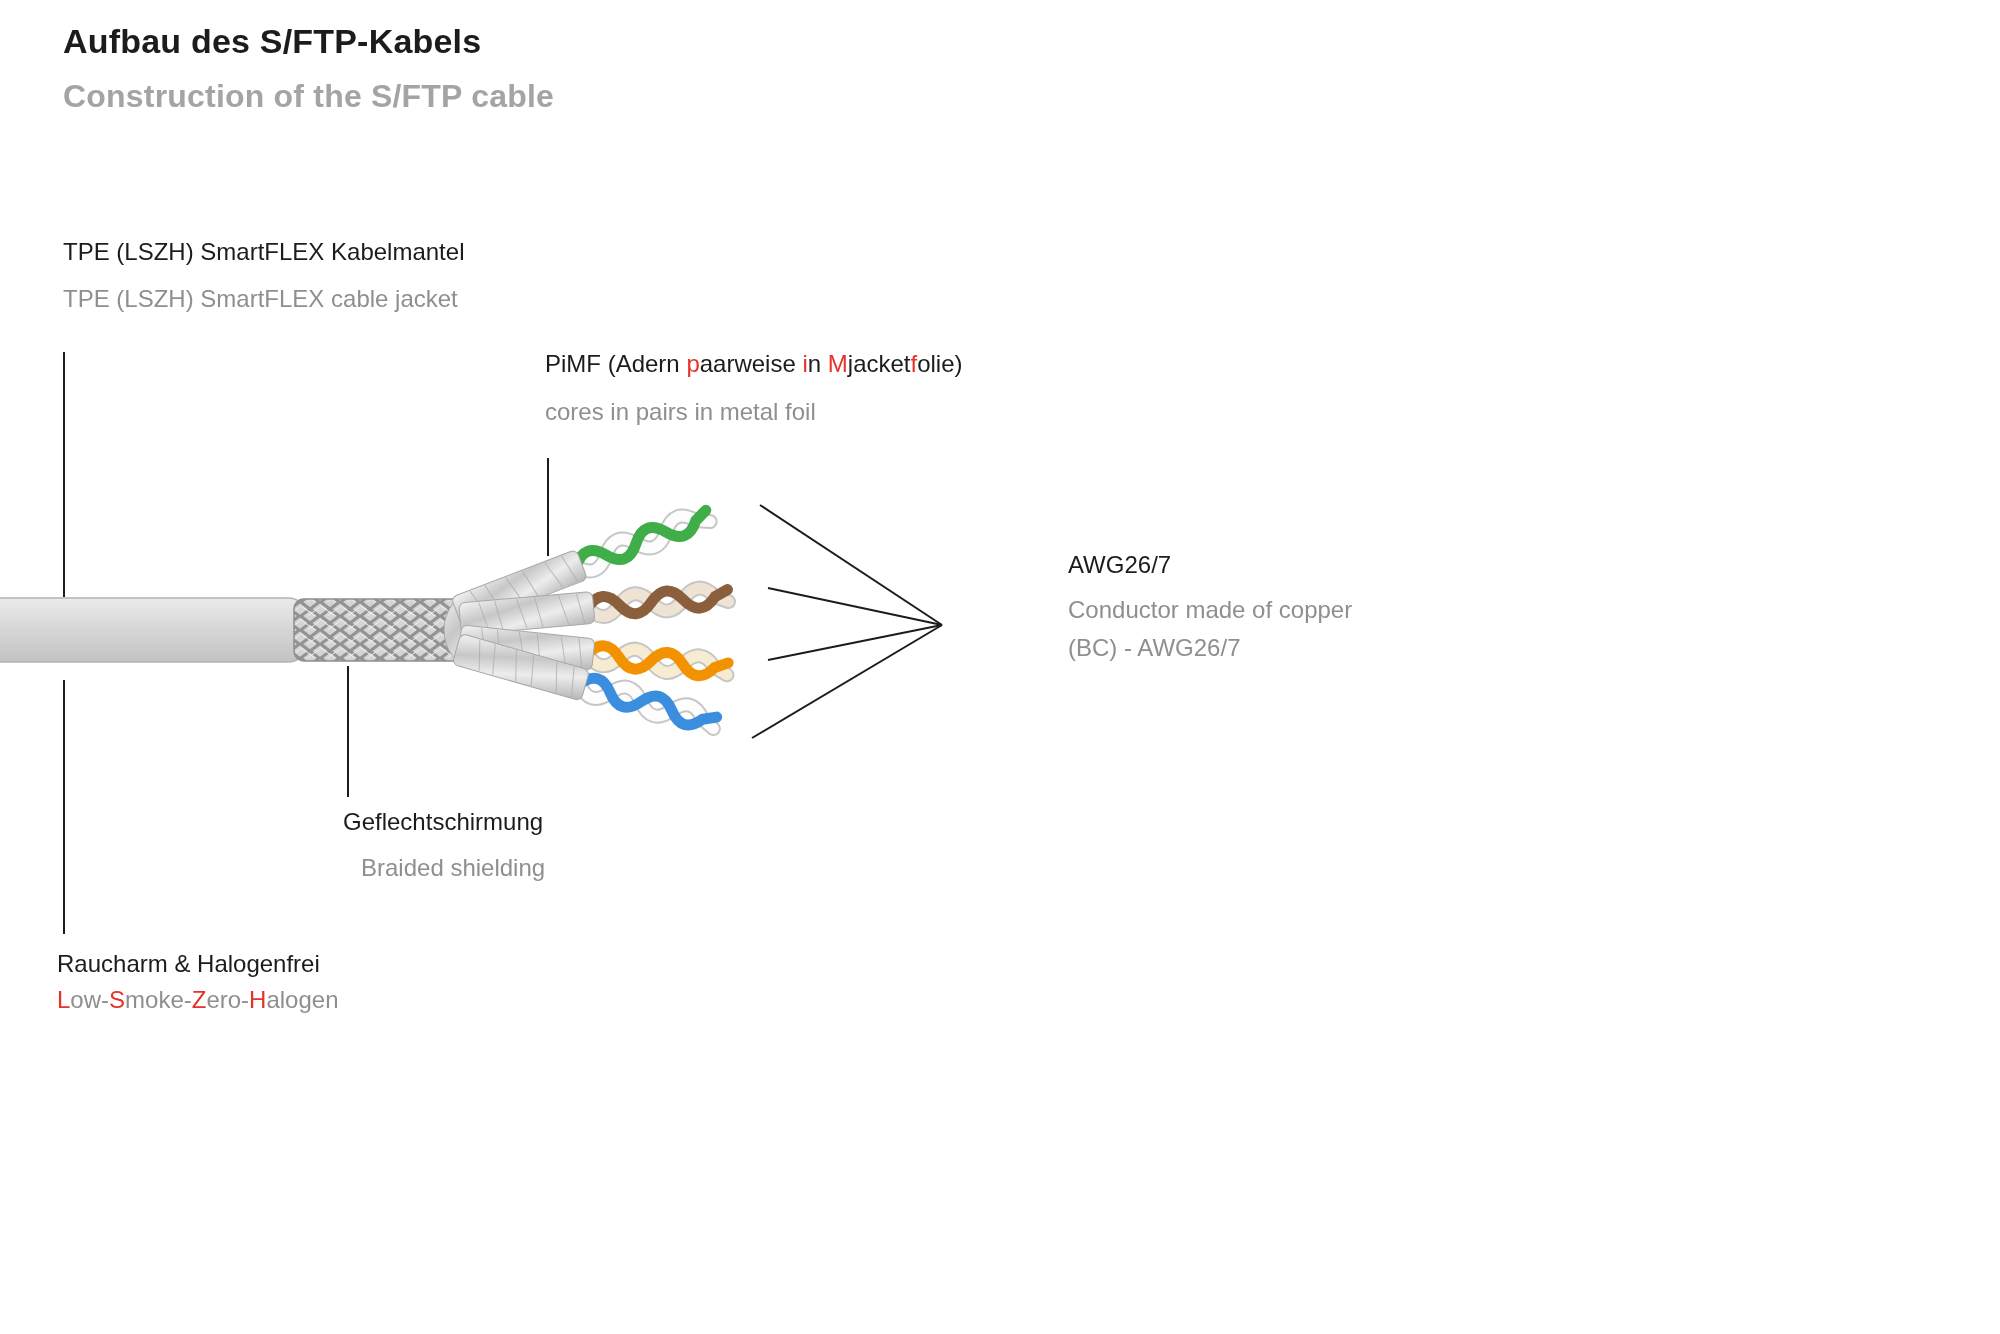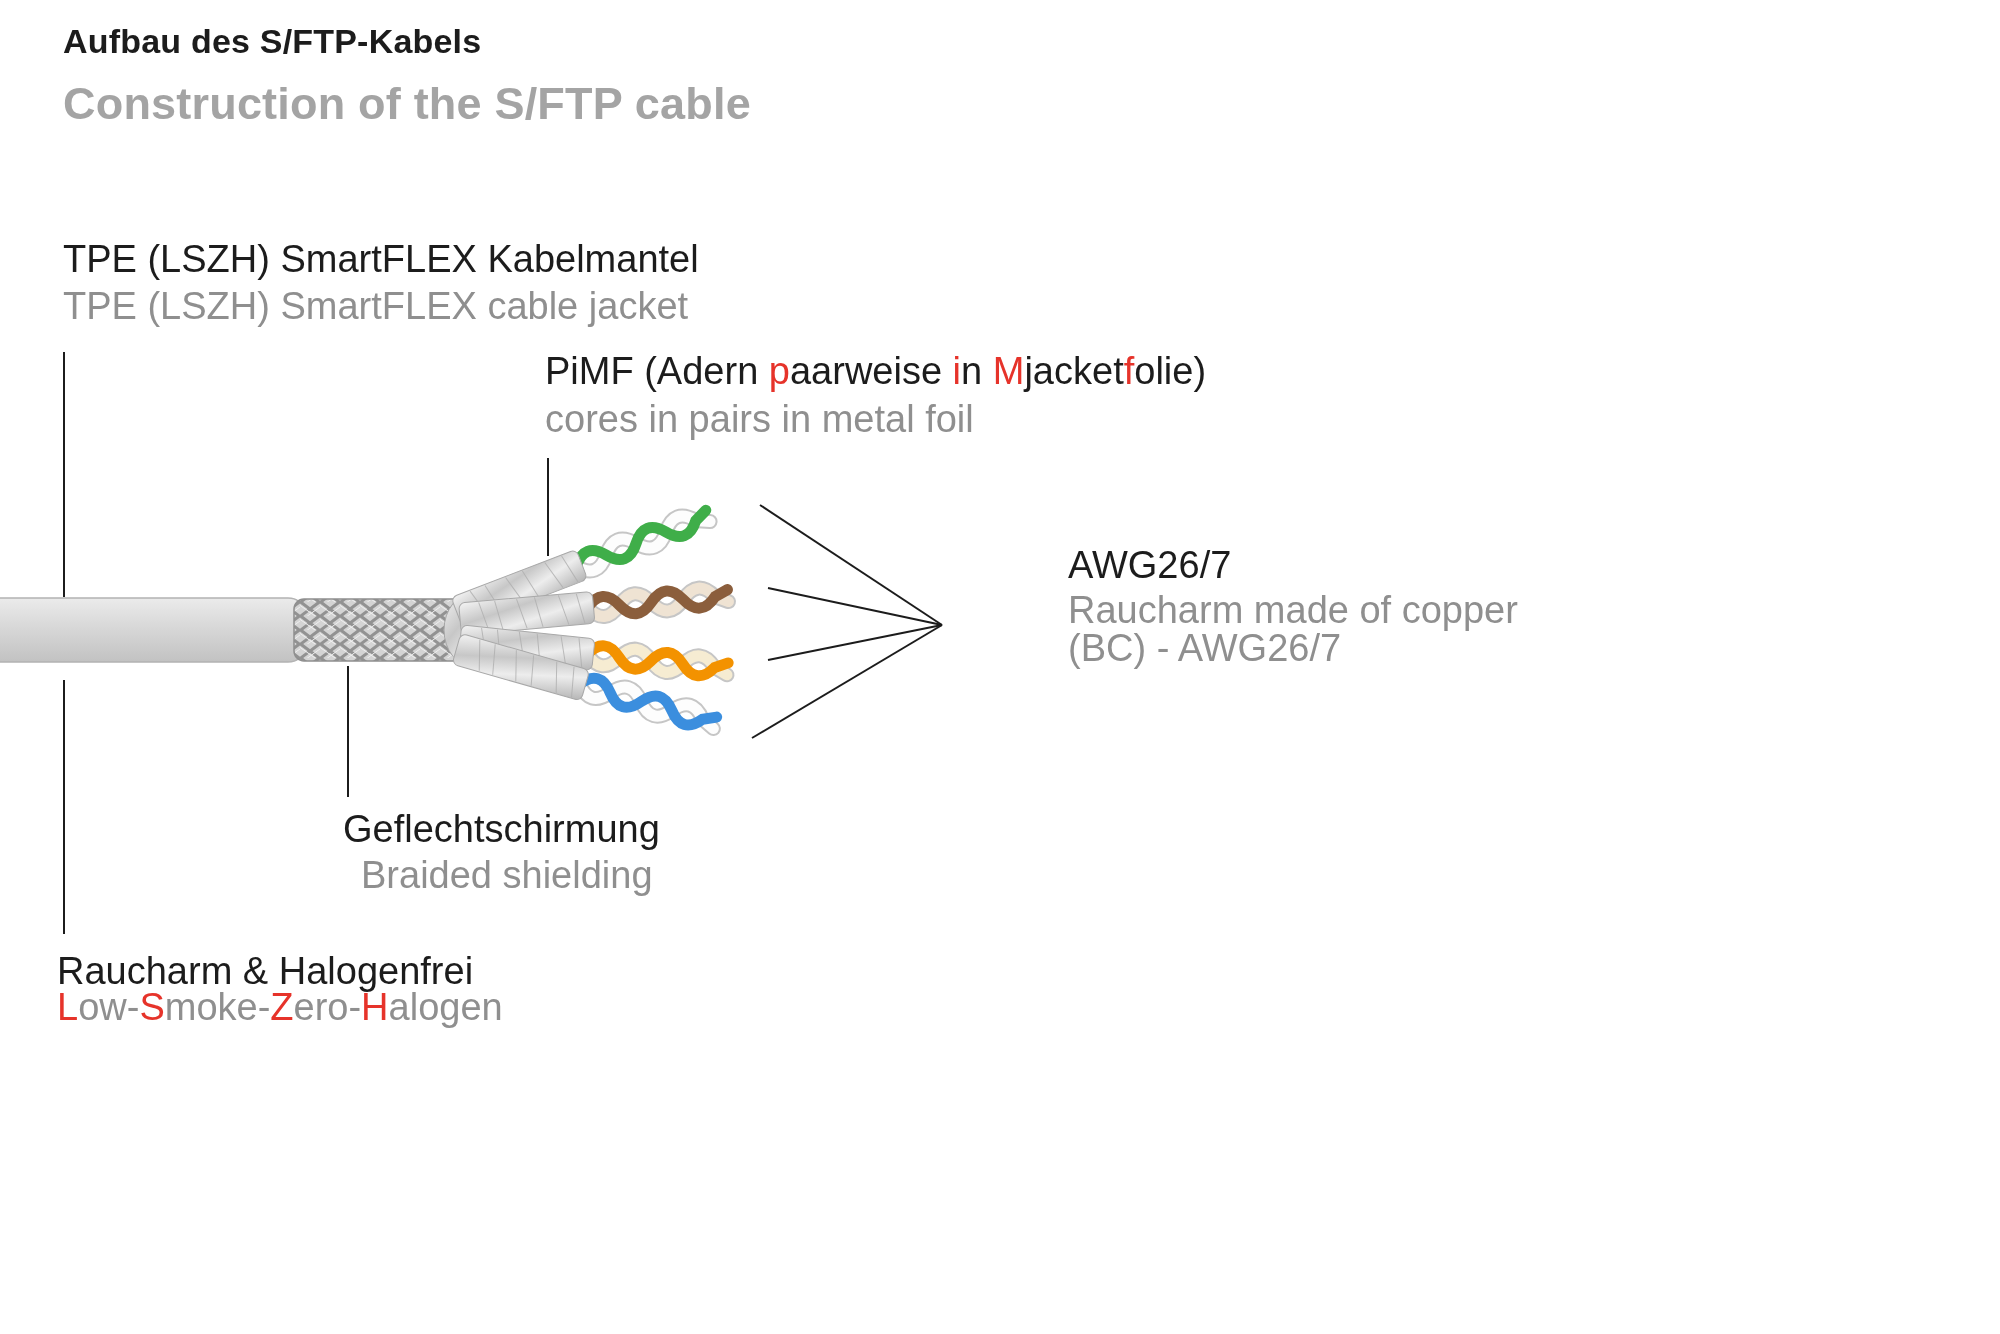--- a/index.html
+++ b/index.html
@@ -1,24 +1,24 @@
 <!DOCTYPE html>
 <html><head>
 <meta charset="utf-8">
 <style>
   *{margin:0;padding:0;box-sizing:border-box}
   html,body{background:#ffffff}
   body{
     width:2000px;height:1334px;position:relative;overflow:hidden;
     font-family:"Liberation Sans", sans-serif;
   }
-  .lbl{position:absolute;white-space:nowrap;font-size:38px;color:#1c1c1c}
+  .lbl{position:absolute;white-space:nowrap;font-size:24px;color:#1c1c1c}
   .gray{color:#8f8f8f}
   .title{font-size:34px;font-weight:700;letter-spacing:.2px}
-  .subtitle{font-size:45px;font-weight:700;color:#a4a4a4;letter-spacing:.2px}
+  .subtitle{font-size:32px;font-weight:700;color:#a4a4a4;letter-spacing:.2px}
   .stack div{line-height:38px}
   svg{position:absolute;left:0;top:0}
 </style>
 </head>
 <body>
 
 <svg width="2000" height="1334" viewBox="0 0 2000 1334">
   <defs>
     <linearGradient id="jacketGrad" x1="0" y1="0" x2="0" y2="1">
       <stop offset="0" stop-color="#ebebeb"></stop>
@@ -95,21 +95,21 @@
 <div class="lbl subtitle" style="left:63px;top:78px">Construction of the S/FTP cable</div>
 
 <div class="lbl" style="left:63px;top:238px">TPE (LSZH) SmartFLEX Kabelmantel</div>
 <div class="lbl gray" style="left:63px;top:285px">TPE (LSZH) SmartFLEX cable jacket</div>
 
 <div class="lbl" style="left:545px;top:350px"><span>PiMF (Adern </span><span style="color: rgb(230, 51, 42);">p</span><span>aarweise </span><span style="color: rgb(230, 51, 42);">i</span><span>n </span><span style="color: rgb(230, 51, 42);">M</span><span>jacket</span><span style="color: rgb(230, 51, 42);">f</span><span>olie)</span></div>
 <div class="lbl gray" style="left:545px;top:398px">cores in pairs in metal foil</div>
 
 <div class="lbl stack" style="left:1068px;top:546px">
   <div>AWG26/7</div>
-  <div class="gray" style="margin-top:7px">Raucharm made of copper</div>
+  <div class="gray" style="margin-top:7px">Conductor made of copper</div>
   <div class="gray">(BC) - AWG26/7</div>
 </div>
 
 <div class="lbl" style="left:343px;top:808px">Geflechtschirmung</div>
 <div class="lbl gray" style="left:361px;top:854px">Braided shielding</div>
 
 <div class="lbl" style="left:57px;top:950px">Raucharm &amp; Halogenfrei</div>
 <div class="lbl gray" style="left:57px;top:986px"><span style="color: rgb(230, 51, 42);">L</span><span>ow-</span><span style="color: rgb(230, 51, 42);">S</span><span>moke-</span><span style="color: rgb(230, 51, 42);">Z</span><span>ero-</span><span style="color: rgb(230, 51, 42);">H</span><span>alogen</span></div>
 
 </body></html>

